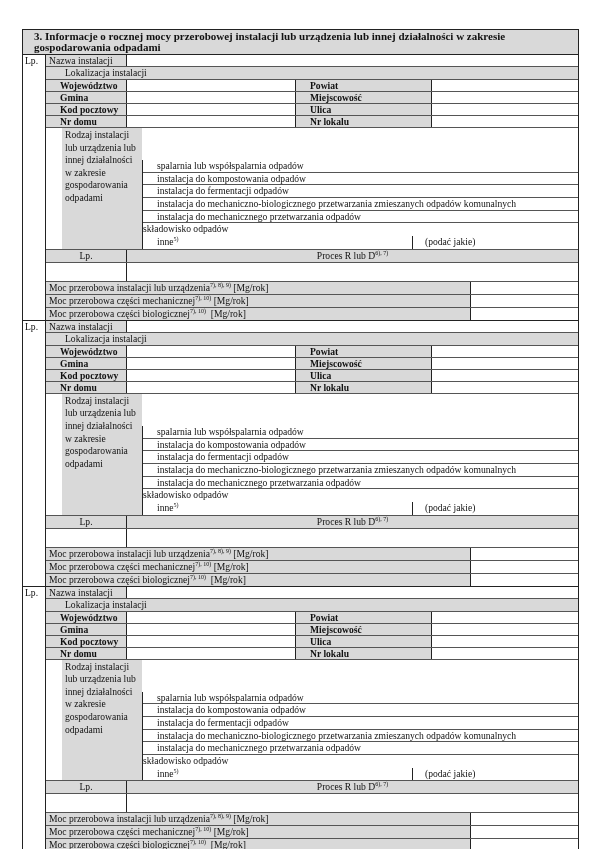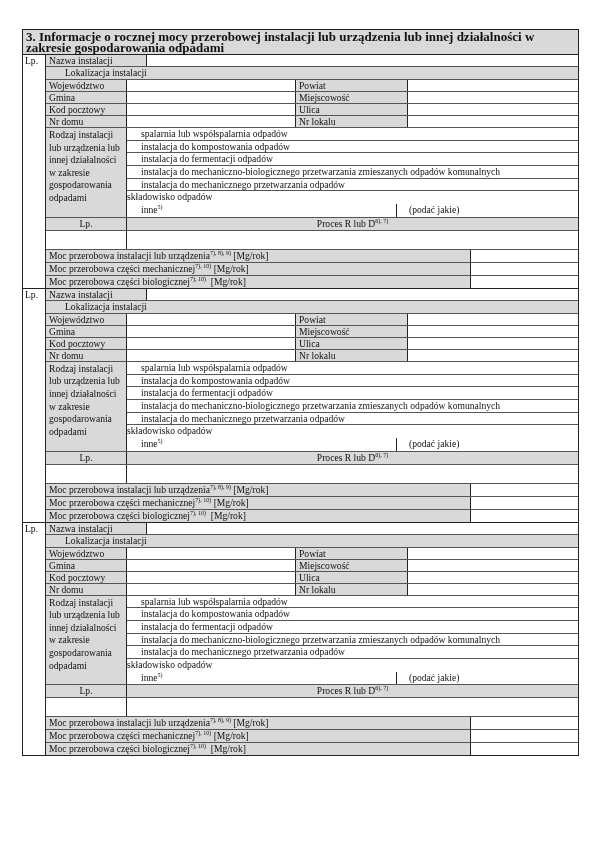--- a/index.html
+++ b/index.html
@@ -1,50 +1,50 @@
 <!DOCTYPE html>
 <html><head>
 <meta charset="utf-8">
 <style>
   html, body { margin:0; padding:0; background:#fff; }
   body { width:600px; height:849px; position:relative; font-family:"Liberation Serif", serif; font-size:9.6px; color:#111; }
   .page { position:absolute; left:22px; top:29px; width:557px; }
-  .hdr { background:#d9d9d9; border:1px solid #222; font-weight:bold; padding:1px 3px; line-height:11px; font-size:13px; }
+  .hdr { background:#d9d9d9; border:1px solid #222; font-weight:bold; padding:1px 11px; line-height:11px; font-size:11px; }
   .block { position:relative; display:flex; border-left:1px solid #222; border-right:1px solid #222; border-bottom:1px solid #222; }
   .lpcol { width:22px; flex:none; border-right:1px solid #222; }
   .lpcol .lplab { height:11px; line-height:11px; padding-left:2px; border-bottom:0; }
   .body { flex:1; }
   .row { display:flex; height:12px; line-height:12px; border-bottom:1px solid #555; box-sizing:border-box; }
   .g { background:#d9d9d9; }
-  .cell { box-sizing:border-box; padding-left:3px; white-space:nowrap; overflow:hidden; }
+  .cell { box-sizing:border-box; padding-left:14px; white-space:nowrap; overflow:hidden;font-weight:bold; }
   .bl { border-left:1px solid #222; }
   .lbl1 { width:80px; }
   .val1 { width:169px; background:#fff; }
-  .lbl2 { width:112px; }
+  .lbl2 { width:136px; }
   .val2 { flex:1; background:#fff; }
   .rodzaj { display:flex; border-bottom:1px solid #555; }
-  .rodzaj .side { width:80px; background:#d9d9d9; padding:1px 3px; box-sizing:border-box; line-height:12.6px; white-space:normal; }
-  .rodzaj .opts { flex:1; border-left:1px solid #222; }
+  .rodzaj .side { width:80px; background:#d9d9d9; padding:1px 3px; box-sizing:border-box; line-height:12.6px; white-space:normal;margin-left:16px; }
+  .rodzaj .opts { flex:1; border-left:1px solid #222;margin-top:32px; }
   .opt { height:12.7px; line-height:12.7px; border-bottom:1px solid #555; padding-left:14px; box-sizing:border-box; white-space:nowrap; }
   .opt:last-child { border-bottom:none; display:flex; padding-left:0; }
   .opt .inne { width:269px; padding-left:14px; box-sizing:border-box; }
   .opt .podac { flex:1; border-left:1px solid #222; padding-left:12px; }
   sup { font-size:6px; vertical-align:top; line-height:6px; }
   .proc-h { display:flex; height:12px; line-height:12px; background:#d9d9d9; border-bottom:1px solid #555; }
   .proc-h .a { width:80px; text-align:center; }
   .proc-h .b { flex:1; text-align:center; border-left:1px solid #222; }
   .proc-v { display:flex; height:18px; border-bottom:1px solid #555; }
   .proc-v .a { width:80px; }
   .proc-v .b { flex:1; border-left:1px solid #222; }
   .moc { display:flex; height:12px; line-height:12px; border-bottom:1px solid #555; }
   .moc:last-child { border-bottom:none; }
   .moc .l { width:424px; background:#d9d9d9; padding-left:3px; box-sizing:border-box; white-space:nowrap; }
   .moc .v { flex:1; border-left:1px solid #222; }
   .nazwa { display:flex; height:11px; line-height:11px; border-bottom:1px solid #555; }
-  .nazwa .l { width:100px; background:#d9d9d9; padding-left:3px; box-sizing:border-box; }
+  .nazwa .l { width:80px; background:#d9d9d9; padding-left:3px; box-sizing:border-box; }
   .nazwa .v { flex:1; border-left:1px solid #222; }
   .lok { height:12px; line-height:12px; background:#d9d9d9; padding-left:19px; border-bottom:1px solid #555; }
 </style>
 </head>
 <body>
 
 <div class="page">
   <div class="hdr">3. Informacje o rocznej mocy przerobowej instalacji lub urządzenia lub innej działalności w zakresie gospodarowania odpadami</div>
   <div id="blocks">
   <div class="block">

